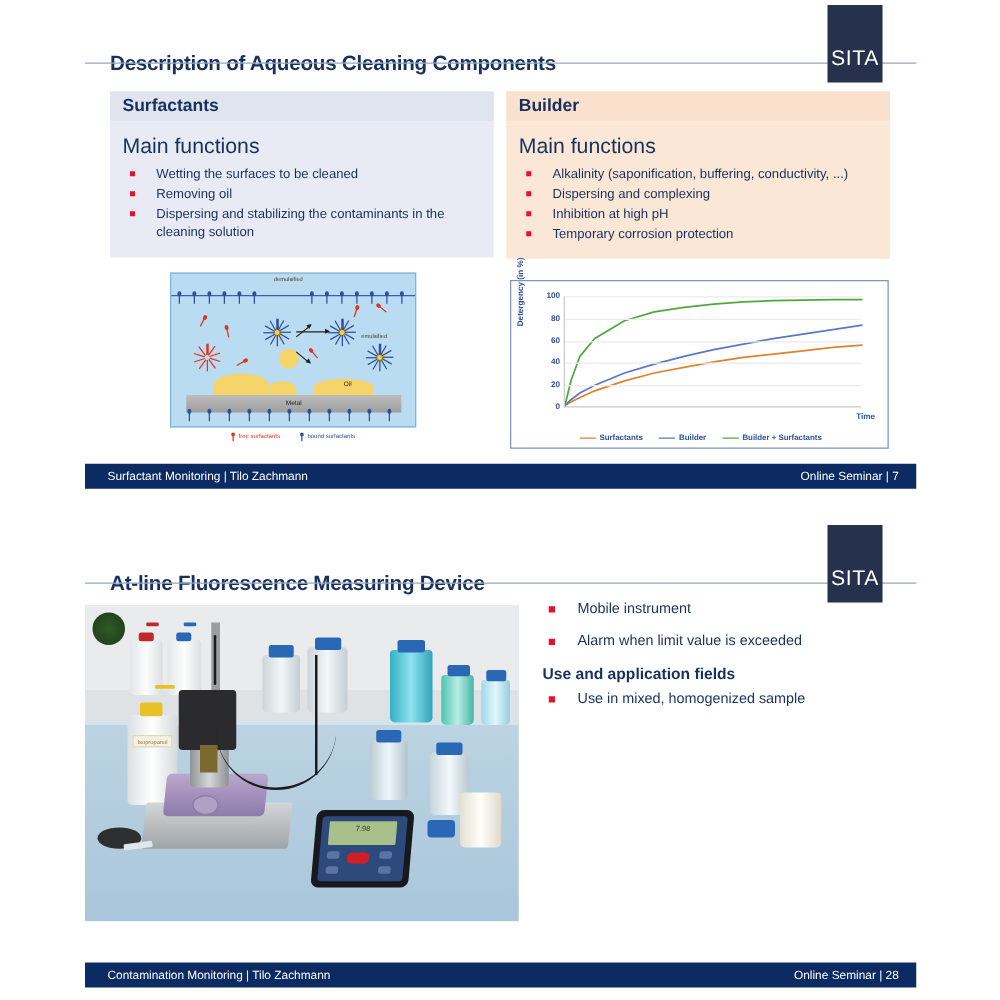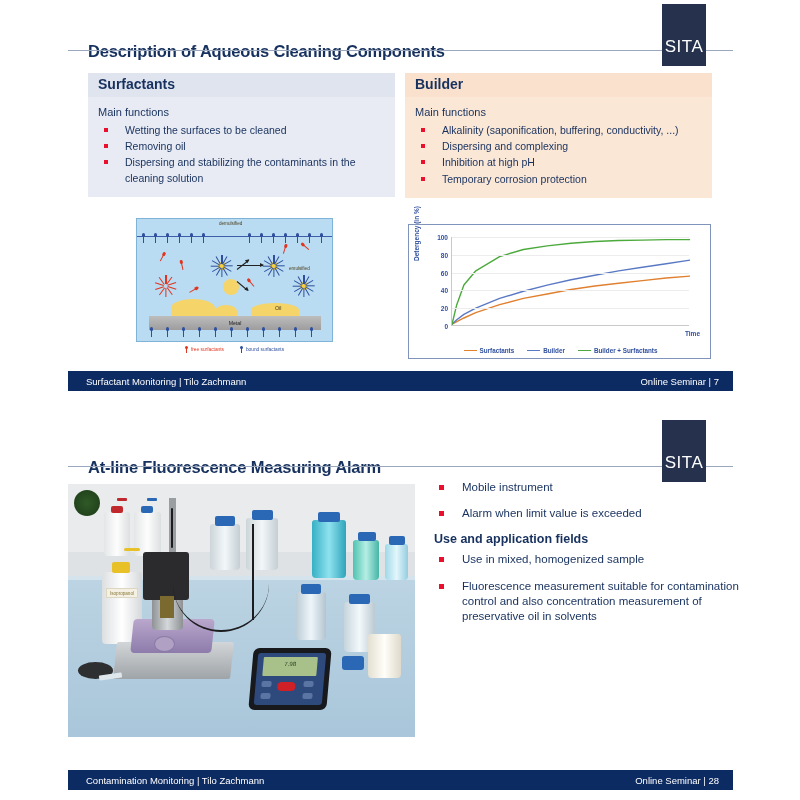--- a/index.html
+++ b/index.html
@@ -51,21 +51,21 @@
   
   .panel { position: absolute; top: 73px; width: 307px; }
   .panel-head {
     height: 24px; padding: 3px 0 0 10px;
     font-size: 14px; font-weight: bold; color: #17315e;
   }
   .panel-body {
     padding: 8px 8px 10px 10px;
     font-size: 10.5px; color: #17315e; line-height: 1.45;
   }
-  .panel-body .mainfn { margin-bottom: 2px; font-size: 11px; }
+  .panel-body .mainfn { margin-bottom: 2px; font-size: 17px; }
   .bullet-list { list-style: none; margin: 0; padding: 0; }
   .bullet-list li {
     position: relative; padding-left: 27px; margin-bottom: 1px;
   }
   .bullet-list li .sq {
     position: absolute; left: 6px; top: 5px;
     width: 4px; height: 4px; background: #e8102d;
   }
   #panel-surfactants { left: 88px; }
   #panel-surfactants .panel-head { background: #dfe4ef; }
@@ -462,21 +462,21 @@
   </div>
 
   <div class="slide-footer" style="top:371px;">
     <span class="left">Surfactant Monitoring  |  Tilo Zachmann</span>
     <span class="right">Online Seminar  |  7</span>
   </div>
 </div>
 
 <div class="slide" id="slide-2">
   <div class="slide-header">
-    <div class="slide-title">At-line Fluorescence Measuring Alarm</div>
+    <div class="slide-title">At-line Fluorescence Measuring Device</div>
     <div class="header-rule"></div>
     <div class="sita-logo">
       <span>SITA</span>
     </div>
   </div>
   <div class="slide-footer" style="top:354px;">
     <span class="left">Contamination Monitoring  |  Tilo Zachmann</span>
     <span class="right">Online Seminar  |  28</span>
   </div>
 </div>
@@ -546,15 +546,14 @@
 </div>
 
 <div class="s2-right">
   <ul class="s2-list">
     <li><span class="sq"></span><span>Mobile instrument</span></li>
     <li><span class="sq"></span><span>Alarm when limit value is exceeded</span></li>
   </ul>
   <div class="s2-heading">Use and application fields</div>
   <ul class="s2-list">
     <li><span class="sq"></span><span>Use in mixed, homogenized sample</span></li>
-    <li><span class="sq"></span><span>Fluorescence measurement suitable for contamination control and also concentration measurement of preservative oil in solvents</span></li>
   </ul>
 </div>
 
 </body></html>

